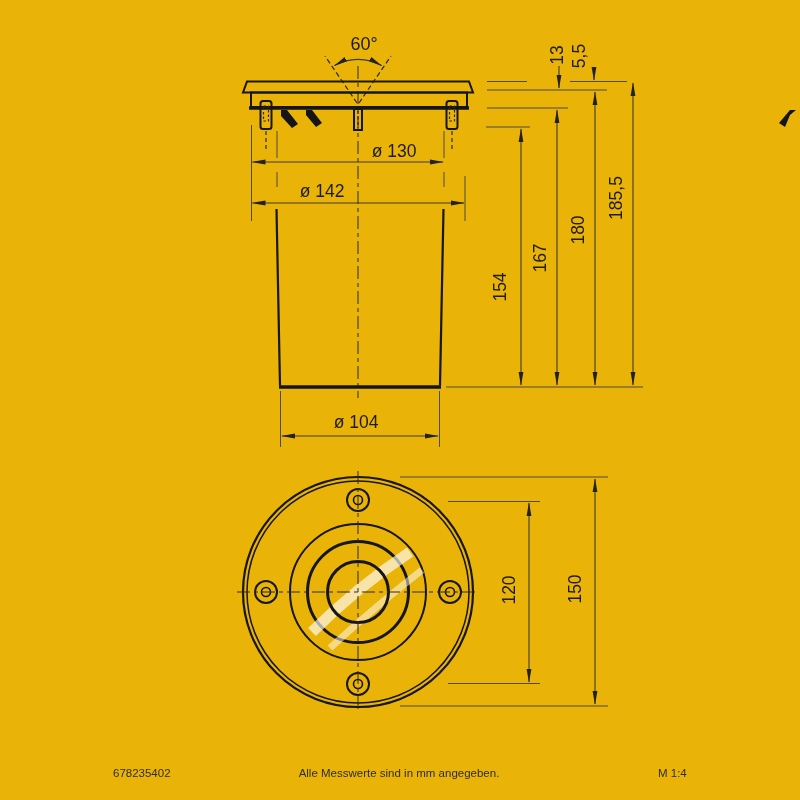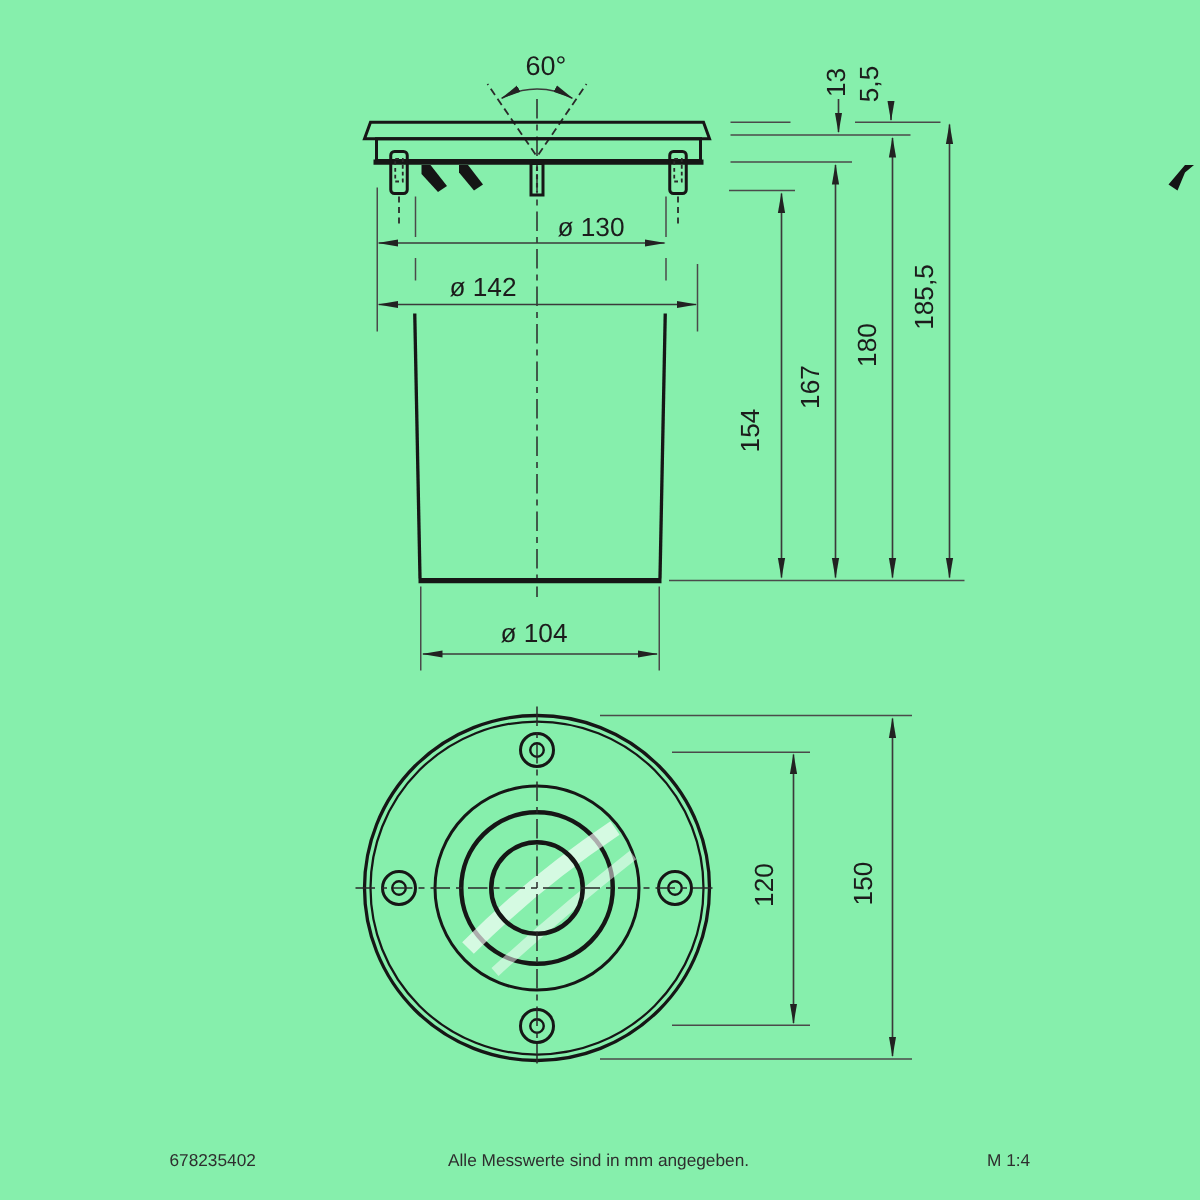--- a/index.html
+++ b/index.html
@@ -1,16 +1,16 @@
 <!DOCTYPE html>
 <html><head>
 <meta charset="utf-8">
 <style>
   html,body{margin:0;padding:0;background:#fff;}
-  .stage{width:800px;height:800px;position:relative;background:#86efac;overflow:hidden;}
+  .stage{width:800px;height:800px;position:relative;background:#eab308;overflow:hidden;}
   svg{display:block;}
   text{font-family:"Liberation Sans","DejaVu Sans",sans-serif;fill:#1c1c1c;}
   .dim-label{font-size:17.5px;}
   .angle-label{font-size:18px;}
   .footer-label{font-size:11.5px;fill:#2e2e2e;}
   .geo{stroke:#161616;fill:none;}
   .geo-thick{stroke:#161616;stroke-width:3.5;fill:none;}
   .dimline{stroke:#3a3a3a;stroke-width:1.1;fill:none;}
   .extline{stroke:#4a4a4a;stroke-width:1;fill:none;}
   .centerline{stroke:#2a2a2a;stroke-width:1;fill:none;stroke-dasharray:13 4 4 4;}

